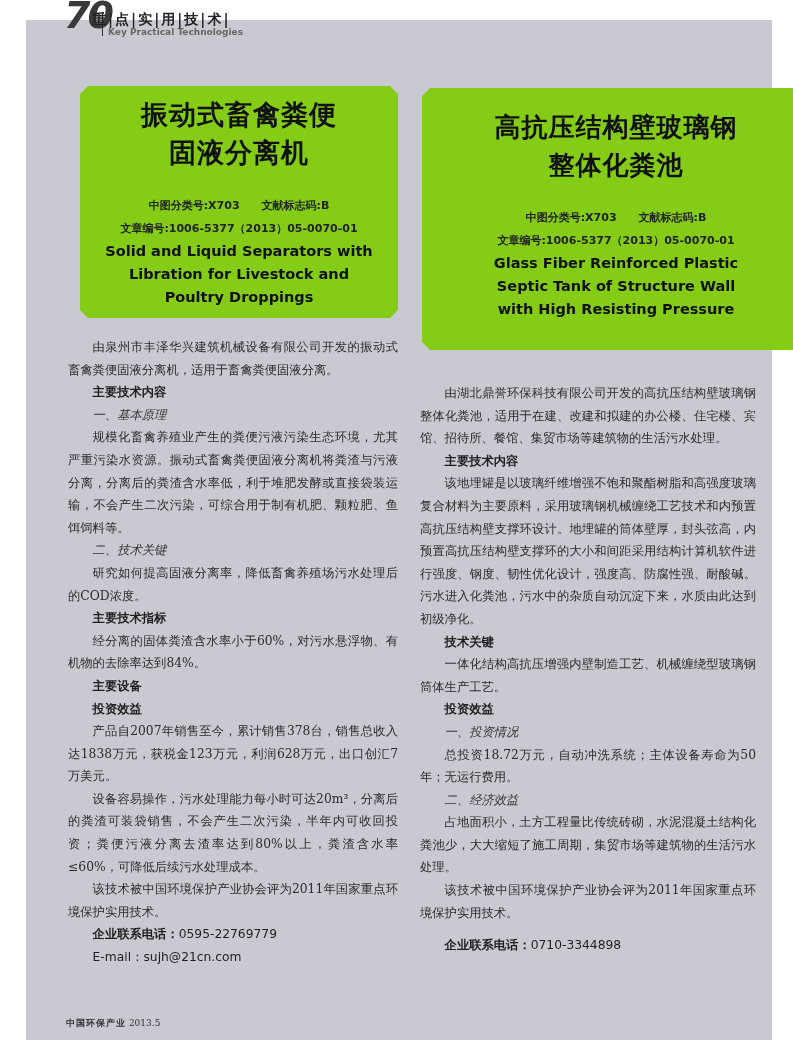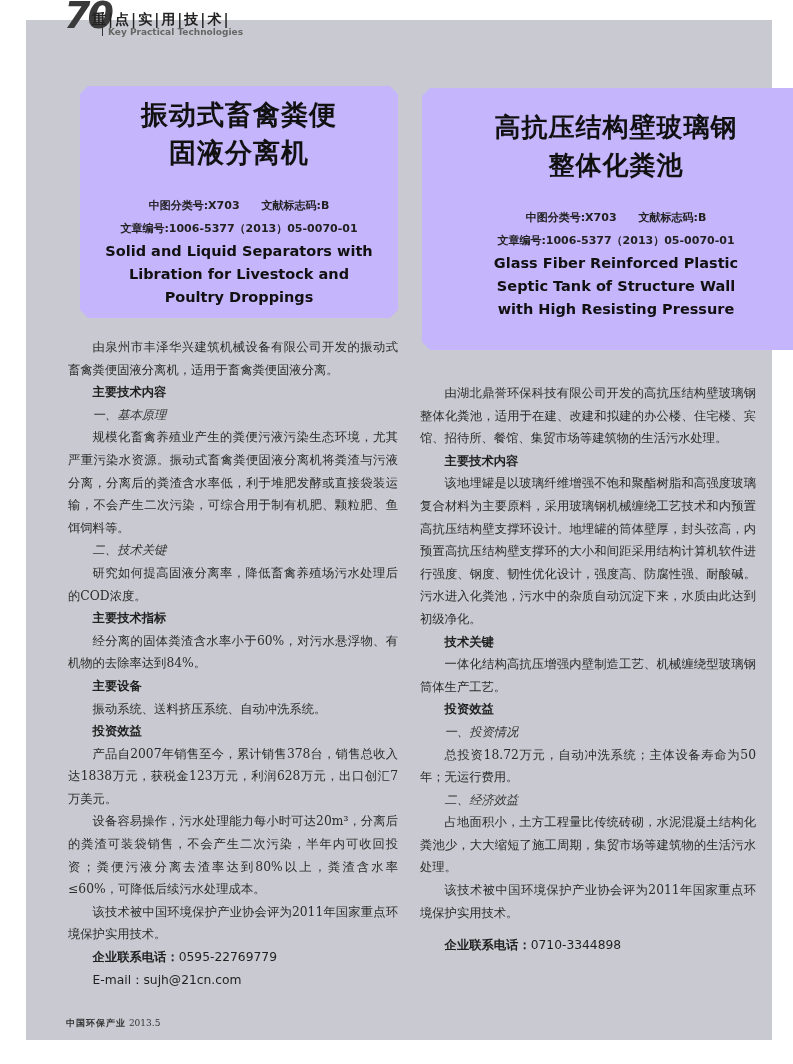--- a/index.html
+++ b/index.html
@@ -6,21 +6,21 @@
   body { width:793px; height:1064px; background:#ffffff; position:relative; overflow:hidden;
          font-family:"DejaVu Serif", serif; color:#2a2a2a; }
   .page { position:absolute; left:26px; top:20px; width:746px; height:1020px; background:#c9cad1; }
   .hdr-num { position:absolute; left:64px; top:0; font-family:"DejaVu Sans", sans-serif; font-weight:bold;
              font-style:italic; font-size:38px; color:#3a3a3a; line-height:30px; letter-spacing:-3px; }
   .hdr-bar { position:absolute; left:102px; top:12px; width:1px; height:24px; background:#333; }
   .hdr-cn { position:absolute; left:92px; top:12px; font-family:"DejaVu Serif", serif; font-weight:bold;
             font-size:14px; color:#222; letter-spacing:2px; line-height:14px; }
   .hdr-en { position:absolute; left:108px; top:27px; font-family:"DejaVu Sans", sans-serif; font-weight:bold;
             font-size:9px; color:#666; line-height:10px; }
-  .box { position:absolute; background:#c4b5fd; text-align:center; color:#111;
+  .box { position:absolute; background:#84cc16; text-align:center; color:#111;
          clip-path: polygon(8px 0, calc(100% - 8px) 0, 100% 8px, 100% calc(100% - 8px), calc(100% - 8px) 100%, 8px 100%, 0 calc(100% - 8px), 0 8px); }
   .box-left { left:80px; top:86px; width:318px; height:232px; }
   .box-right { left:422px; top:88px; width:388px; height:262px; }
   .box .t-cn { font-family:"DejaVu Sans", sans-serif; font-weight:bold; font-size:27px; line-height:38px; margin-top:10px; letter-spacing:1px; }
   .box-right .t-cn { margin-top:20px; font-size:26px; }
   .box .meta { font-family:"DejaVu Sans", sans-serif; font-size:11px; line-height:23px; color:#222;font-weight:bold; }
   .box .meta1 { margin-top:22px; }
   .box .t-en { font-family:"DejaVu Sans", sans-serif; font-weight:bold; font-size:14.5px; line-height:23px; color:#111; }
   .col { position:absolute; font-size:12.3px; line-height:22.6px; color:#2b2b2b; }
   .col-left { left:68px; top:336px; width:330px; }
@@ -75,21 +75,20 @@
 <div class="col col-left">
   <p class="p">由泉州市丰泽华兴建筑机械设备有限公司开发的振动式畜禽粪便固液分离机，适用于畜禽粪便固液分离。</p>
   <p class="h">主要技术内容</p>
   <p class="sub">一、基本原理</p>
   <p class="p">规模化畜禽养殖业产生的粪便污液污染生态环境，尤其严重污染水资源。振动式畜禽粪便固液分离机将粪渣与污液分离，分离后的粪渣含水率低，利于堆肥发酵或直接袋装运输，不会产生二次污染，可综合用于制有机肥、颗粒肥、鱼饵饲料等。</p>
   <p class="sub">二、技术关键</p>
   <p class="p">研究如何提高固液分离率，降低畜禽养殖场污水处理后的COD浓度。</p>
   <p class="h">主要技术指标</p>
   <p class="p">经分离的固体粪渣含水率小于60%，对污水悬浮物、有机物的去除率达到84%。</p>
   <p class="h">主要设备</p>
-  <p class="p">振动系统、送料挤压系统、自动冲洗系统。</p>
   <p class="h">投资效益</p>
   <p class="p">产品自2007年销售至今，累计销售378台，销售总收入达1838万元，获税金123万元，利润628万元，出口创汇7万美元。</p>
   <p class="p">设备容易操作，污水处理能力每小时可达20m³，分离后的粪渣可装袋销售，不会产生二次污染，半年内可收回投资；粪便污液分离去渣率达到80%以上，粪渣含水率≤60%，可降低后续污水处理成本。</p>
   <p class="p">该技术被中国环境保护产业协会评为2011年国家重点环境保护实用技术。</p>
   <p class="contact"><b>企业联系电话：</b><span>0595-22769779</span></p>
   <p class="contact"><span>E-mail：</span><span>sujh@21cn.com</span></p>
 </div>
 
 <div class="col col-right">
   <p class="p">由湖北鼎誉环保科技有限公司开发的高抗压结构壁玻璃钢整体化粪池，适用于在建、改建和拟建的办公楼、住宅楼、宾馆、招待所、餐馆、集贸市场等建筑物的生活污水处理。</p>

